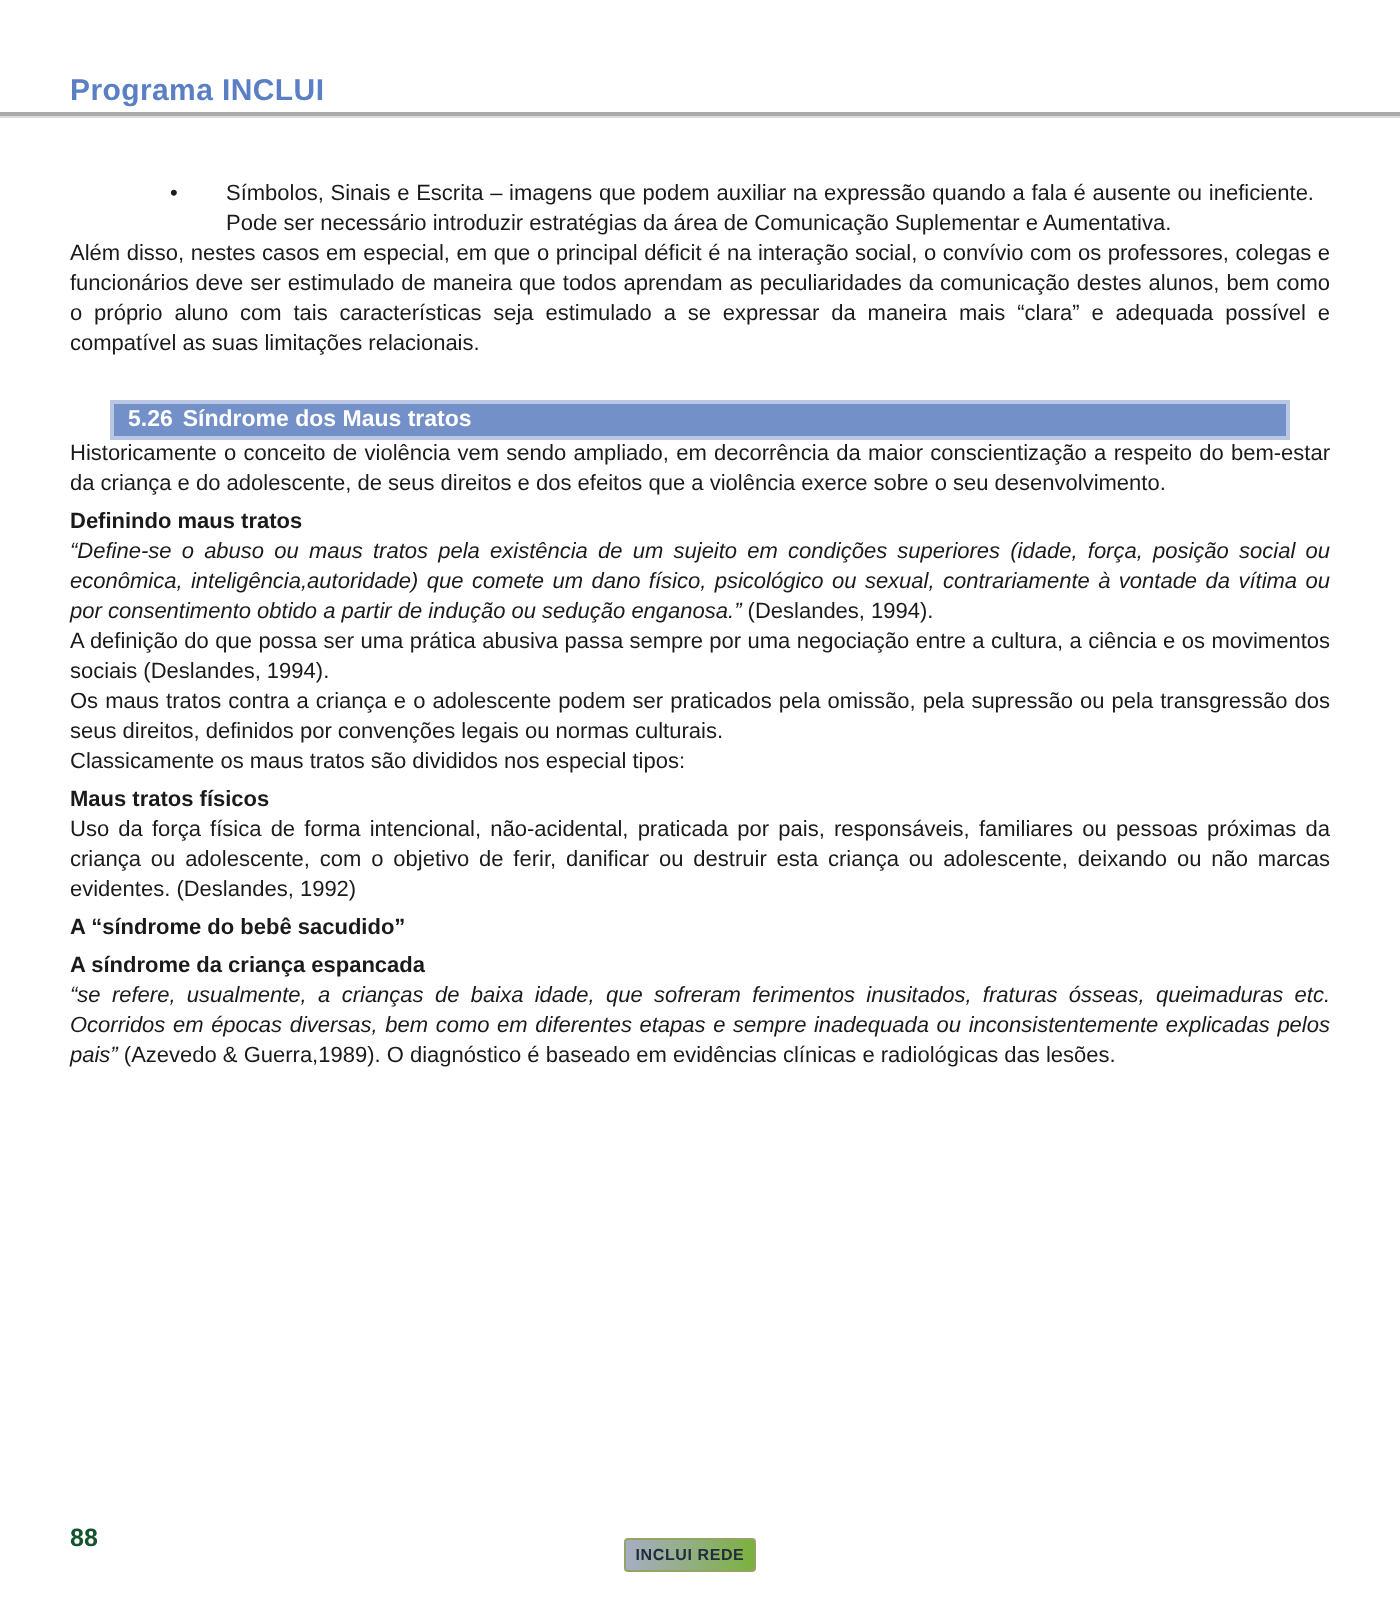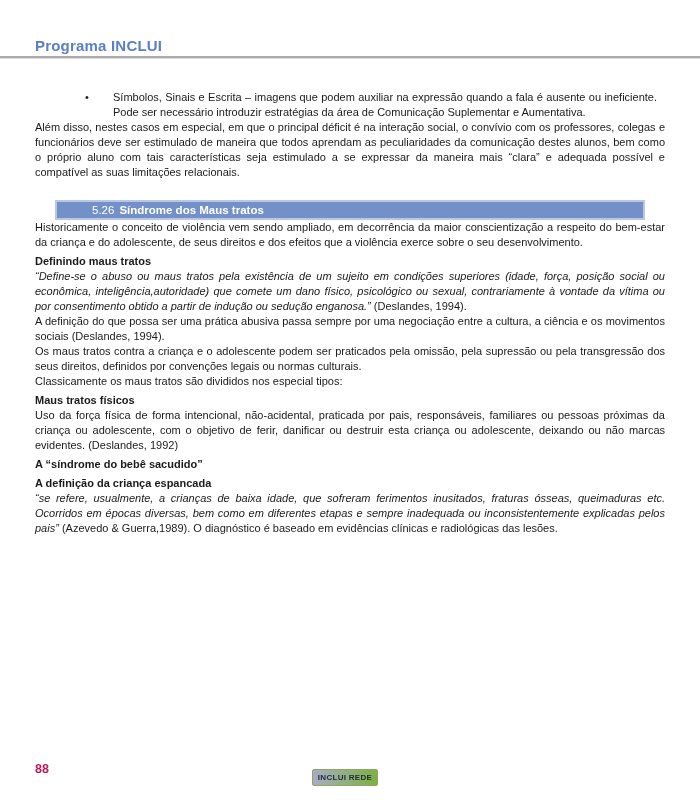--- a/index.html
+++ b/index.html
@@ -46,35 +46,35 @@
     margin-top:20px; margin-left:20px;
     width:590px; height:20px;
     background:var(--bar-blue, #7390c9);
     border:2px solid var(--bar-border, #b9c6e4);
     color:#ffffff;
     font-size:11.5px; line-height:16px;
     padding-left:7px;
     text-align:left;
     white-space:nowrap;
   }
-  .section-number { font-weight:normal; margin-right:5px;margin-left:28px; }
+  .section-number { font-weight:bold; margin-right:5px; }
   .section-title { font-weight:bold;text-align:right; }
 
   .para-historicamente { margin-top:7px; }
 
   .block { margin-top:4px; }
   .block-heading { font-weight:bold; text-align:left; }
   .para-classicamente { margin-top:21px; }
 
   .it { font-style:italic; }
 
   
   .footer-page-number {
     position:absolute; left:35px; top:762px;
-    font-size:12.5px; font-weight:bold; color:#be185d;
+    font-size:12.5px; font-weight:bold; color:#14532d;
   }
   .footer-logo {
     position:absolute; left:312px; top:769px;
     width:66px; height:17px;
     box-sizing:border-box;
     background:linear-gradient(to right,
       var(--logo-gradient-left, #a7adc4),
       var(--logo-gradient-right, #7cb13e));
     border:1px solid #93a465;
     border-radius:2px;
@@ -122,21 +122,21 @@
     <div class="block">
       <p class="block-heading">Maus tratos físicos</p>
       <p>Uso da força física de forma intencional, não-acidental, praticada por pais, responsáveis, familiares ou pessoas próximas da criança ou adolescente, com o objetivo de ferir, danificar ou destruir esta criança ou adolescente, deixando ou não marcas evidentes. (Deslandes, 1992)</p>
     </div>
 
     <div class="block">
       <p class="block-heading">A “síndrome do bebê sacudido”</p>
     </div>
 
     <div class="block">
-      <p class="block-heading">A definição da criança espancada</p>
+      <p class="block-heading">A síndrome da criança espancada</p>
       <p><span class="it">“se refere, usualmente, a crianças de baixa idade, que sofreram ferimentos inusitados, fraturas ósseas, queimaduras etc. Ocorridos em épocas diversas, bem como em diferentes etapas e sempre inadequada ou inconsistentemente explicadas pelos pais”</span><span> (Azevedo &amp; Guerra,1989). O diagnóstico é baseado em evidências clínicas e radiológicas das lesões.</span></p>
     </div>
 
   </div>
 
   <div class="footer-page-number">88</div>
   <div class="footer-logo">
     <span class="footer-logo-text">INCLUI REDE</span>
   </div>
 

